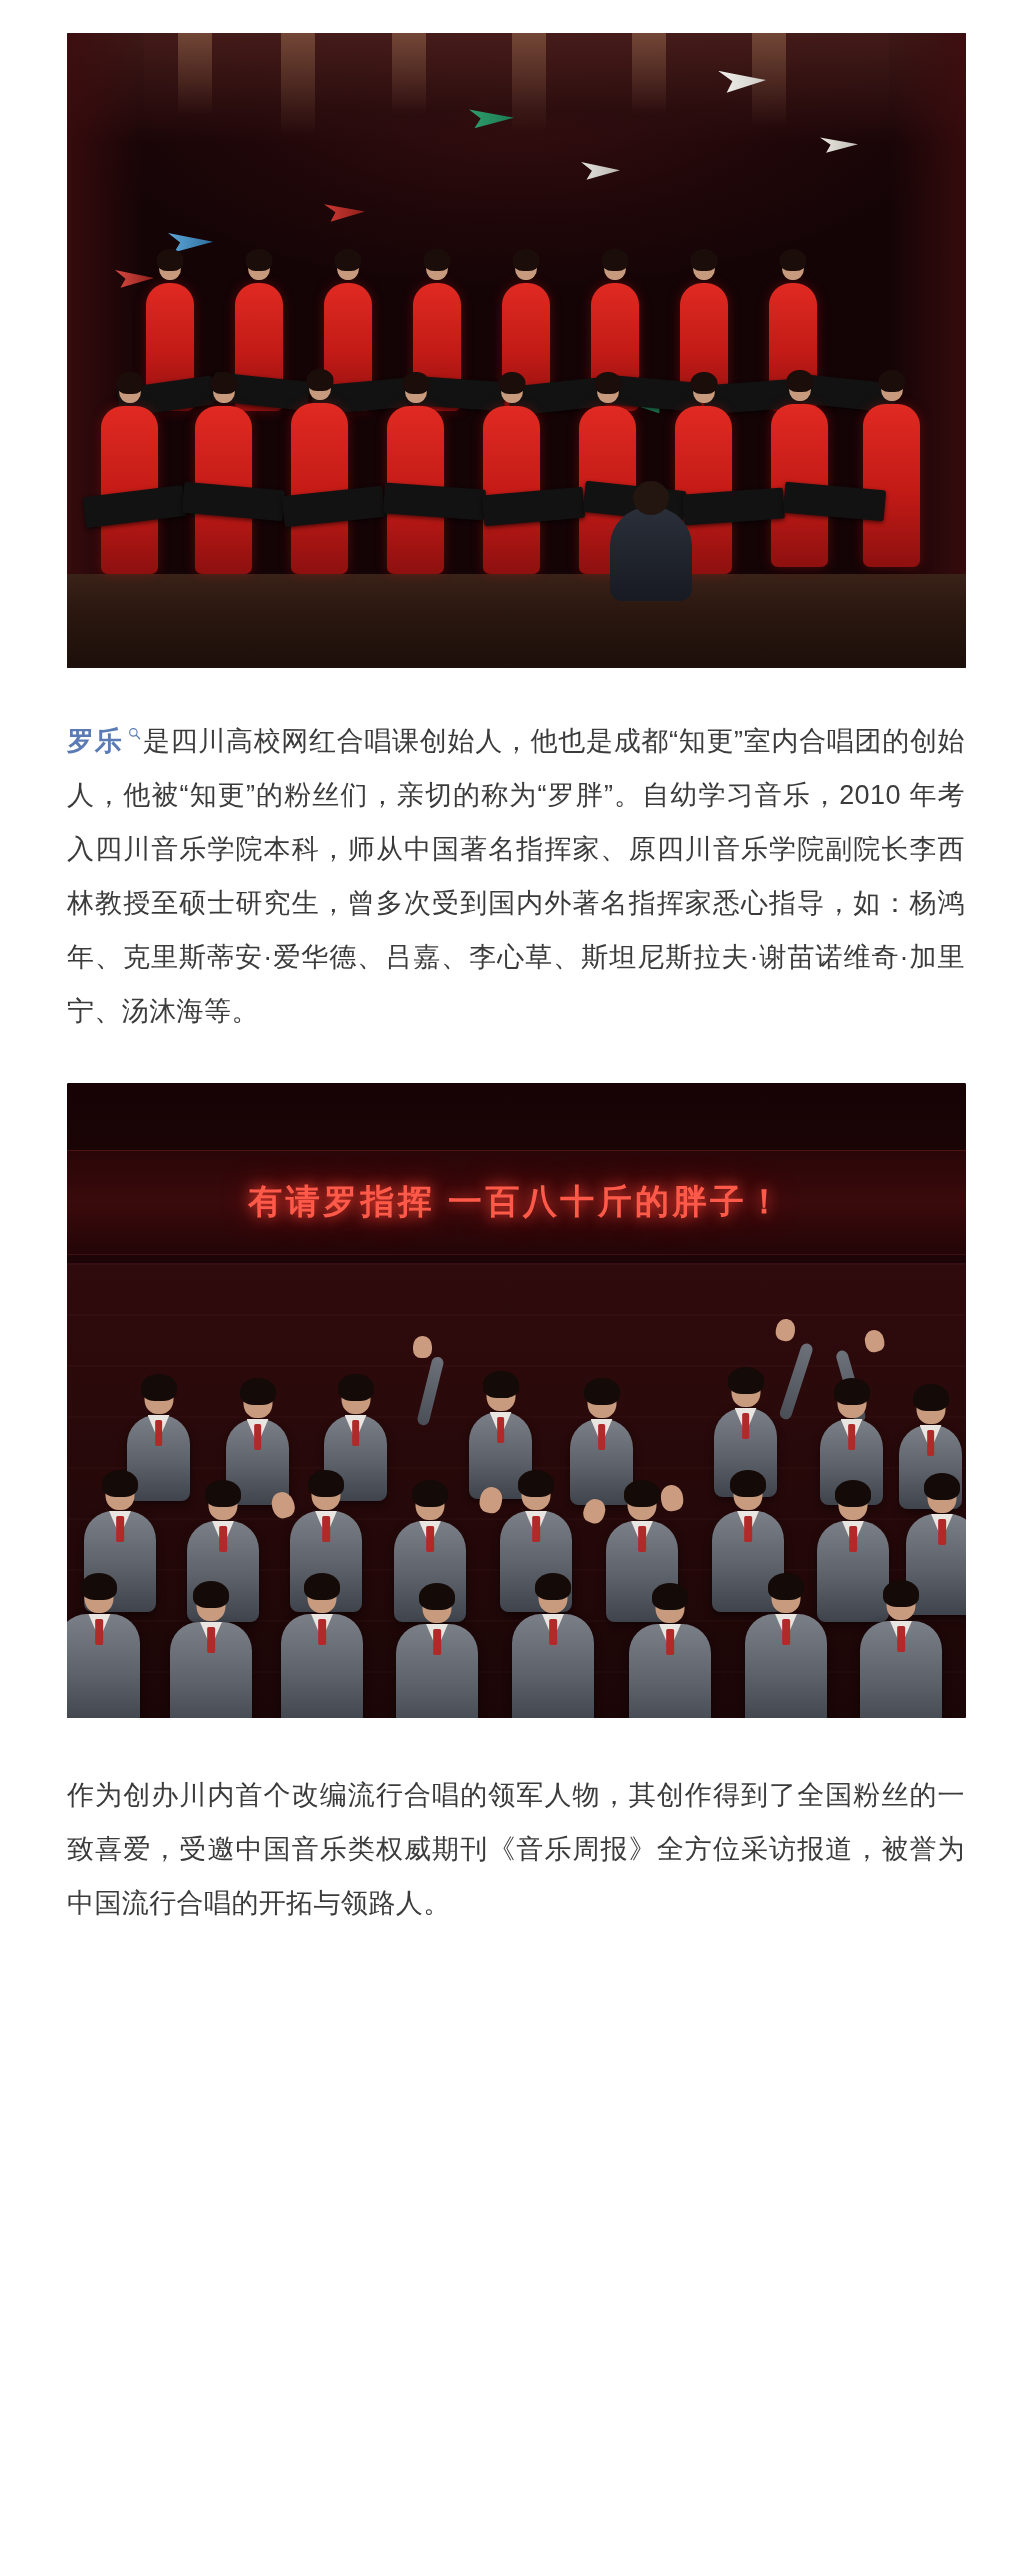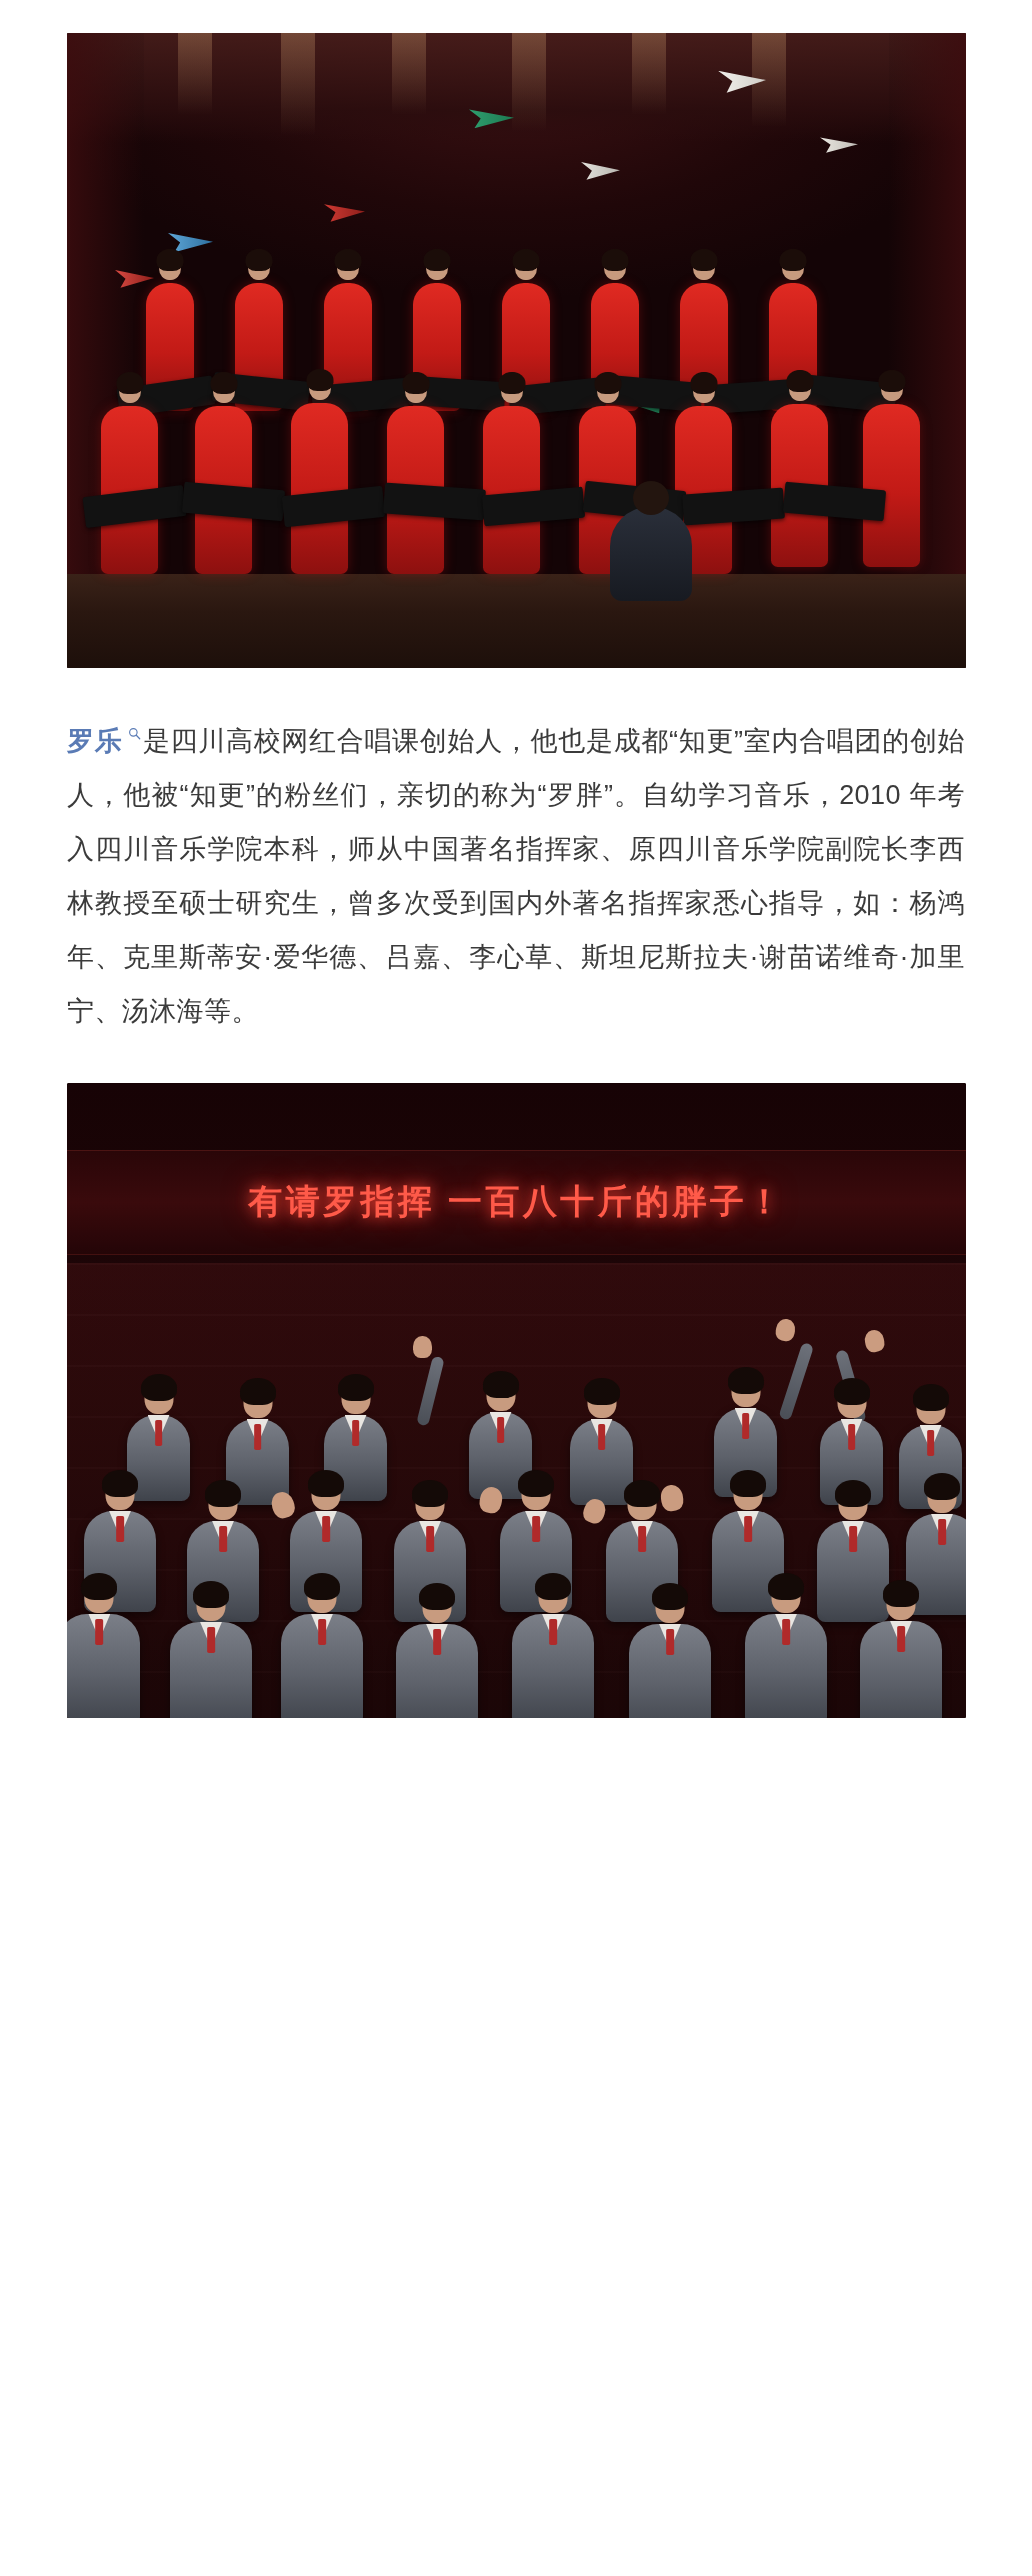--- a/index.html
+++ b/index.html
@@ -429,15 +429,16 @@
     <div class="student" style="left:678px; top:531px; height:111px; width:82px;">
         <span class="shirt"></span>
         <span class="tie"></span>
       </div>
     <div class="student" style="left:793px; top:538px; height:111px; width:82px;">
         <span class="shirt"></span>
         <span class="tie"></span>
       </div>
   </div>
 
+  <p class="para para-2"><span>作为创办川内首个改编流行合唱的领军人物，其创作得到了全国粉丝的一致喜爱，受邀中国音乐类权威期刊《音乐周报》全方位采访报道，被誉为中国流行合唱的开拓与领路人。</span></p>
 
 </div>
 
 
 </body></html>

